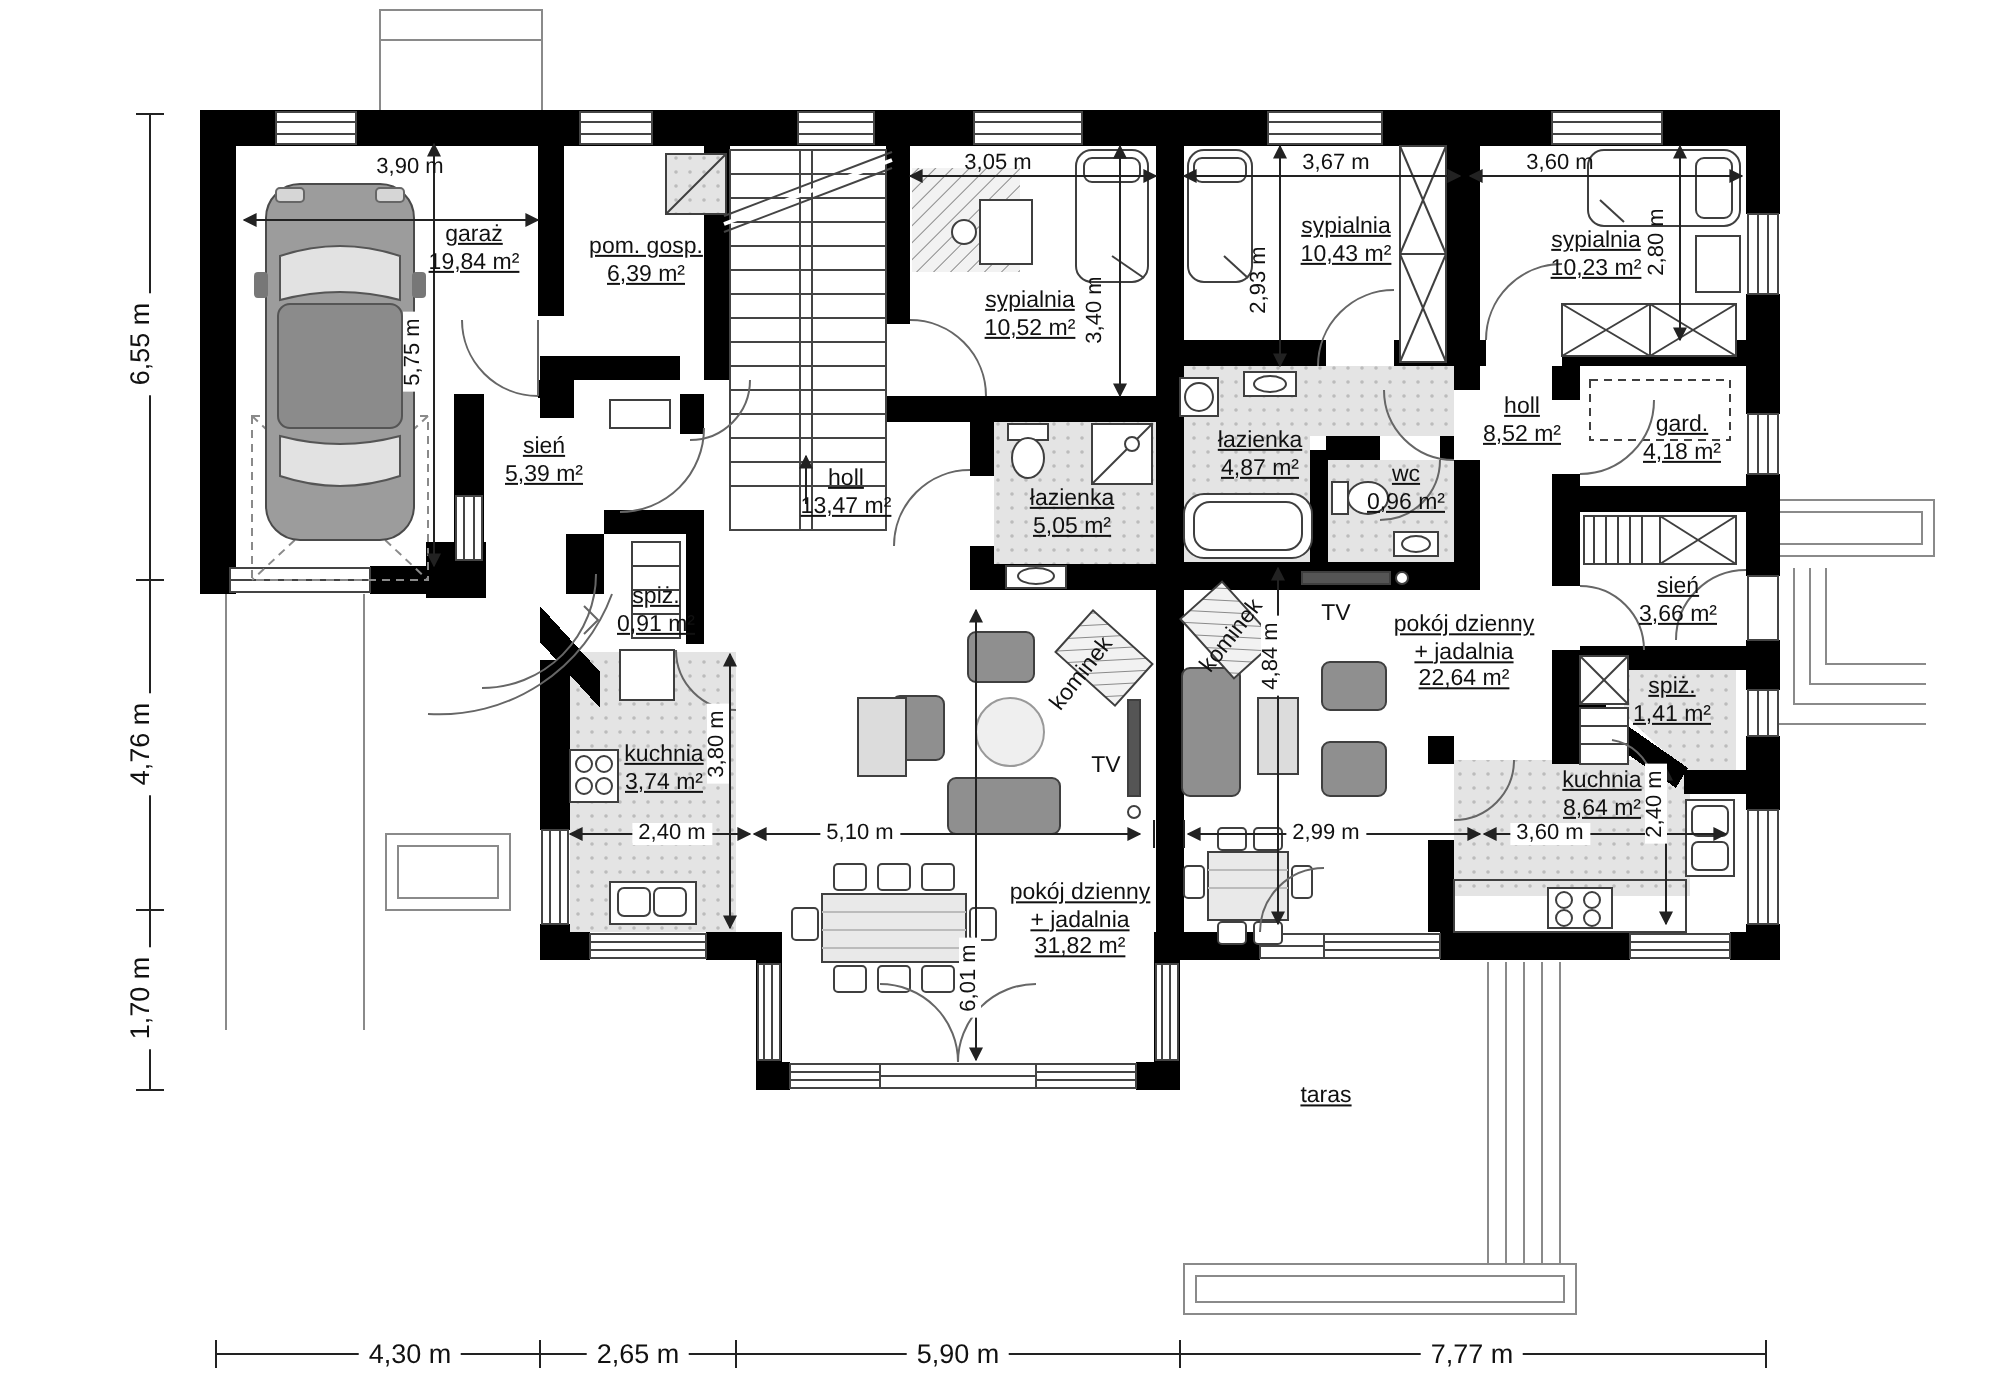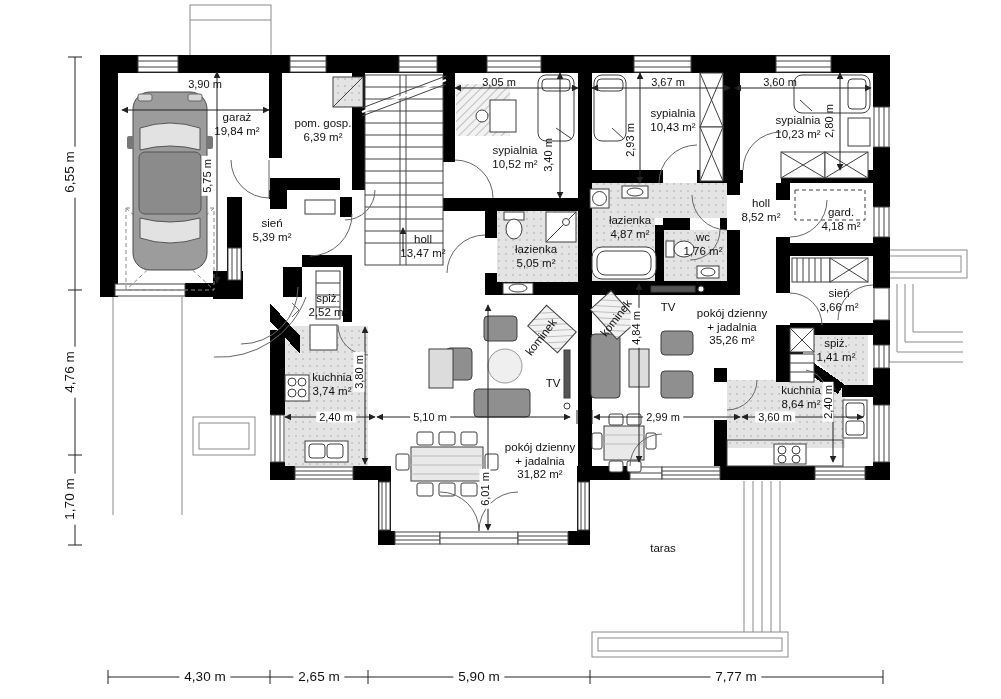--- a/index.html
+++ b/index.html
@@ -1,20 +1,20 @@
 <!DOCTYPE html>
 <html><head>
 <meta charset="utf-8">
 <style>
   html,body{margin:0;padding:0;background:#fff;}
   #plan{position:relative;width:1001px;height:699px;background:#fff;overflow:hidden;
         font-family:"Liberation Sans","DejaVu Sans",sans-serif;color:#111;}
   #plan svg{position:absolute;left:0;top:0;}
   .lbl{position:absolute;transform:translate(-50%,-50%);text-align:center;
-       font-size:11.5px;line-height:1.18;white-space:nowrap;z-index:5;}
+       font-size:11.5px;line-height:1.18;white-space:nowrap;z-index:5;text-decoration:underline;}
   .lbl .nm,.lbl .ar{display:block;}
   .dim{position:absolute;transform:translate(-50%,-50%);font-size:11px;line-height:1;
        background:#fff;padding:0 3px;white-space:nowrap;z-index:6;}
   .dim.nobg{background:transparent;}
   .dim.rot{transform:translate(-50%,-50%) rotate(-90deg);}
   .dim.big{font-size:13.5px;padding:0 5px;}
   .ann{position:absolute;transform:translate(-50%,-50%);font-size:11.5px;z-index:5;white-space:nowrap;}
   .ann.diag{transform:translate(-50%,-50%) rotate(-52deg);}
 </style>
 </head>
@@ -507,21 +507,21 @@
   <div class="lbl" style="left:515px;top:158px">
     <span class="nm">sypialnia</span>
     <span class="ar">10,52 m²</span>
   </div>
   <div class="lbl" style="left:536px;top:257px">
     <span class="nm">łazienka</span>
     <span class="ar">5,05 m²</span>
   </div>
   <div class="lbl" style="left:328px;top:306px">
     <span class="nm">spiż.</span>
-    <span class="ar">2,52 m²</span>
+    <span class="ar">0,91 m²</span>
   </div>
   <div class="lbl" style="left:332px;top:385px">
     <span class="nm">kuchnia</span>
     <span class="ar">3,74 m²</span>
   </div>
   <div class="lbl" style="left:540px;top:461px">
     <span class="nm">pokój dzienny</span>
     <span class="nm">+ jadalnia</span>
     <span class="ar">31,82 m²</span>
   </div>
@@ -532,21 +532,21 @@
   <div class="lbl" style="left:798px;top:128px">
     <span class="nm">sypialnia</span>
     <span class="ar">10,23 m²</span>
   </div>
   <div class="lbl" style="left:630px;top:228px">
     <span class="nm">łazienka</span>
     <span class="ar">4,87 m²</span>
   </div>
   <div class="lbl" style="left:703px;top:245px">
     <span class="nm">wc</span>
-    <span class="ar">1,76 m²</span>
+    <span class="ar">0,96 m²</span>
   </div>
   <div class="lbl" style="left:761px;top:211px">
     <span class="nm">holl</span>
     <span class="ar">8,52 m²</span>
   </div>
   <div class="lbl" style="left:841px;top:220px">
     <span class="nm">gard.</span>
     <span class="ar">4,18 m²</span>
   </div>
   <div class="lbl" style="left:839px;top:301px">
@@ -557,21 +557,21 @@
     <span class="nm">spiż.</span>
     <span class="ar">1,41 m²</span>
   </div>
   <div class="lbl" style="left:801px;top:398px">
     <span class="nm">kuchnia</span>
     <span class="ar">8,64 m²</span>
   </div>
   <div class="lbl" style="left:732px;top:327px">
     <span class="nm">pokój dzienny</span>
     <span class="nm">+ jadalnia</span>
-    <span class="ar">35,26 m²</span>
+    <span class="ar">22,64 m²</span>
   </div>
   <div class="lbl" style="left:663px;top:549px">
     <span class="nm">taras</span>
   </div>
 
   <div class="ann" style="left:553px;top:383px">TV</div>
   <div class="ann" style="left:668px;top:307px">TV</div>
   <div class="ann diag" style="left:541px;top:337px">kominek</div>
   <div class="ann diag" style="left:616px;top:318px">kominek</div>
 

